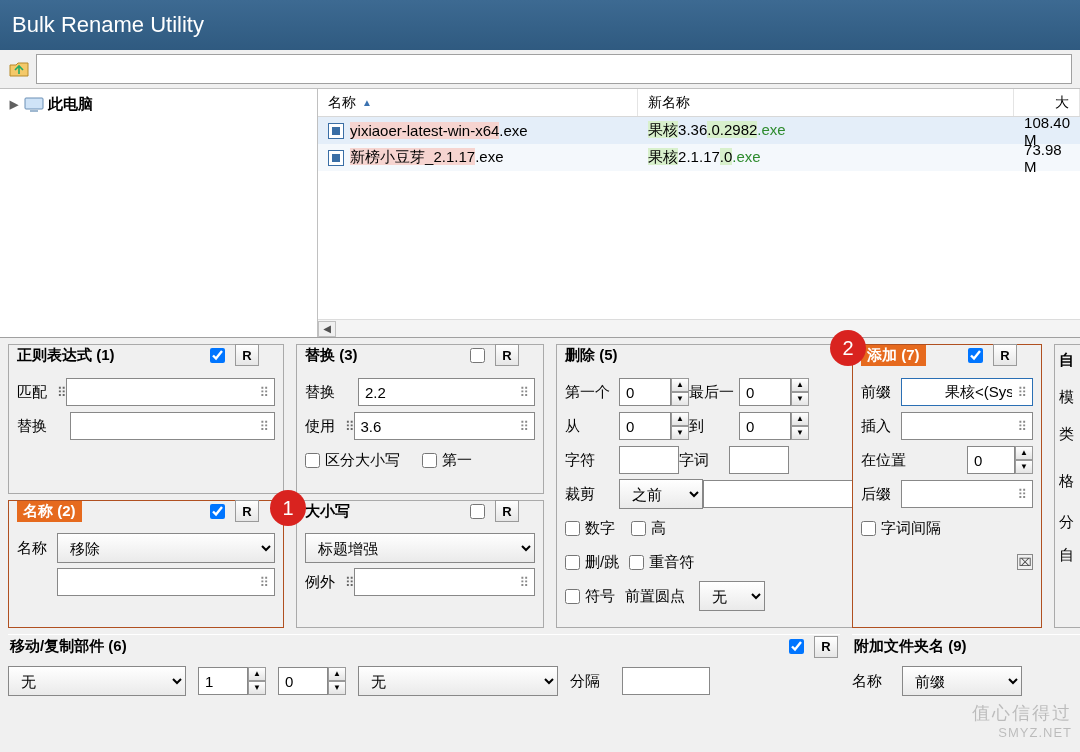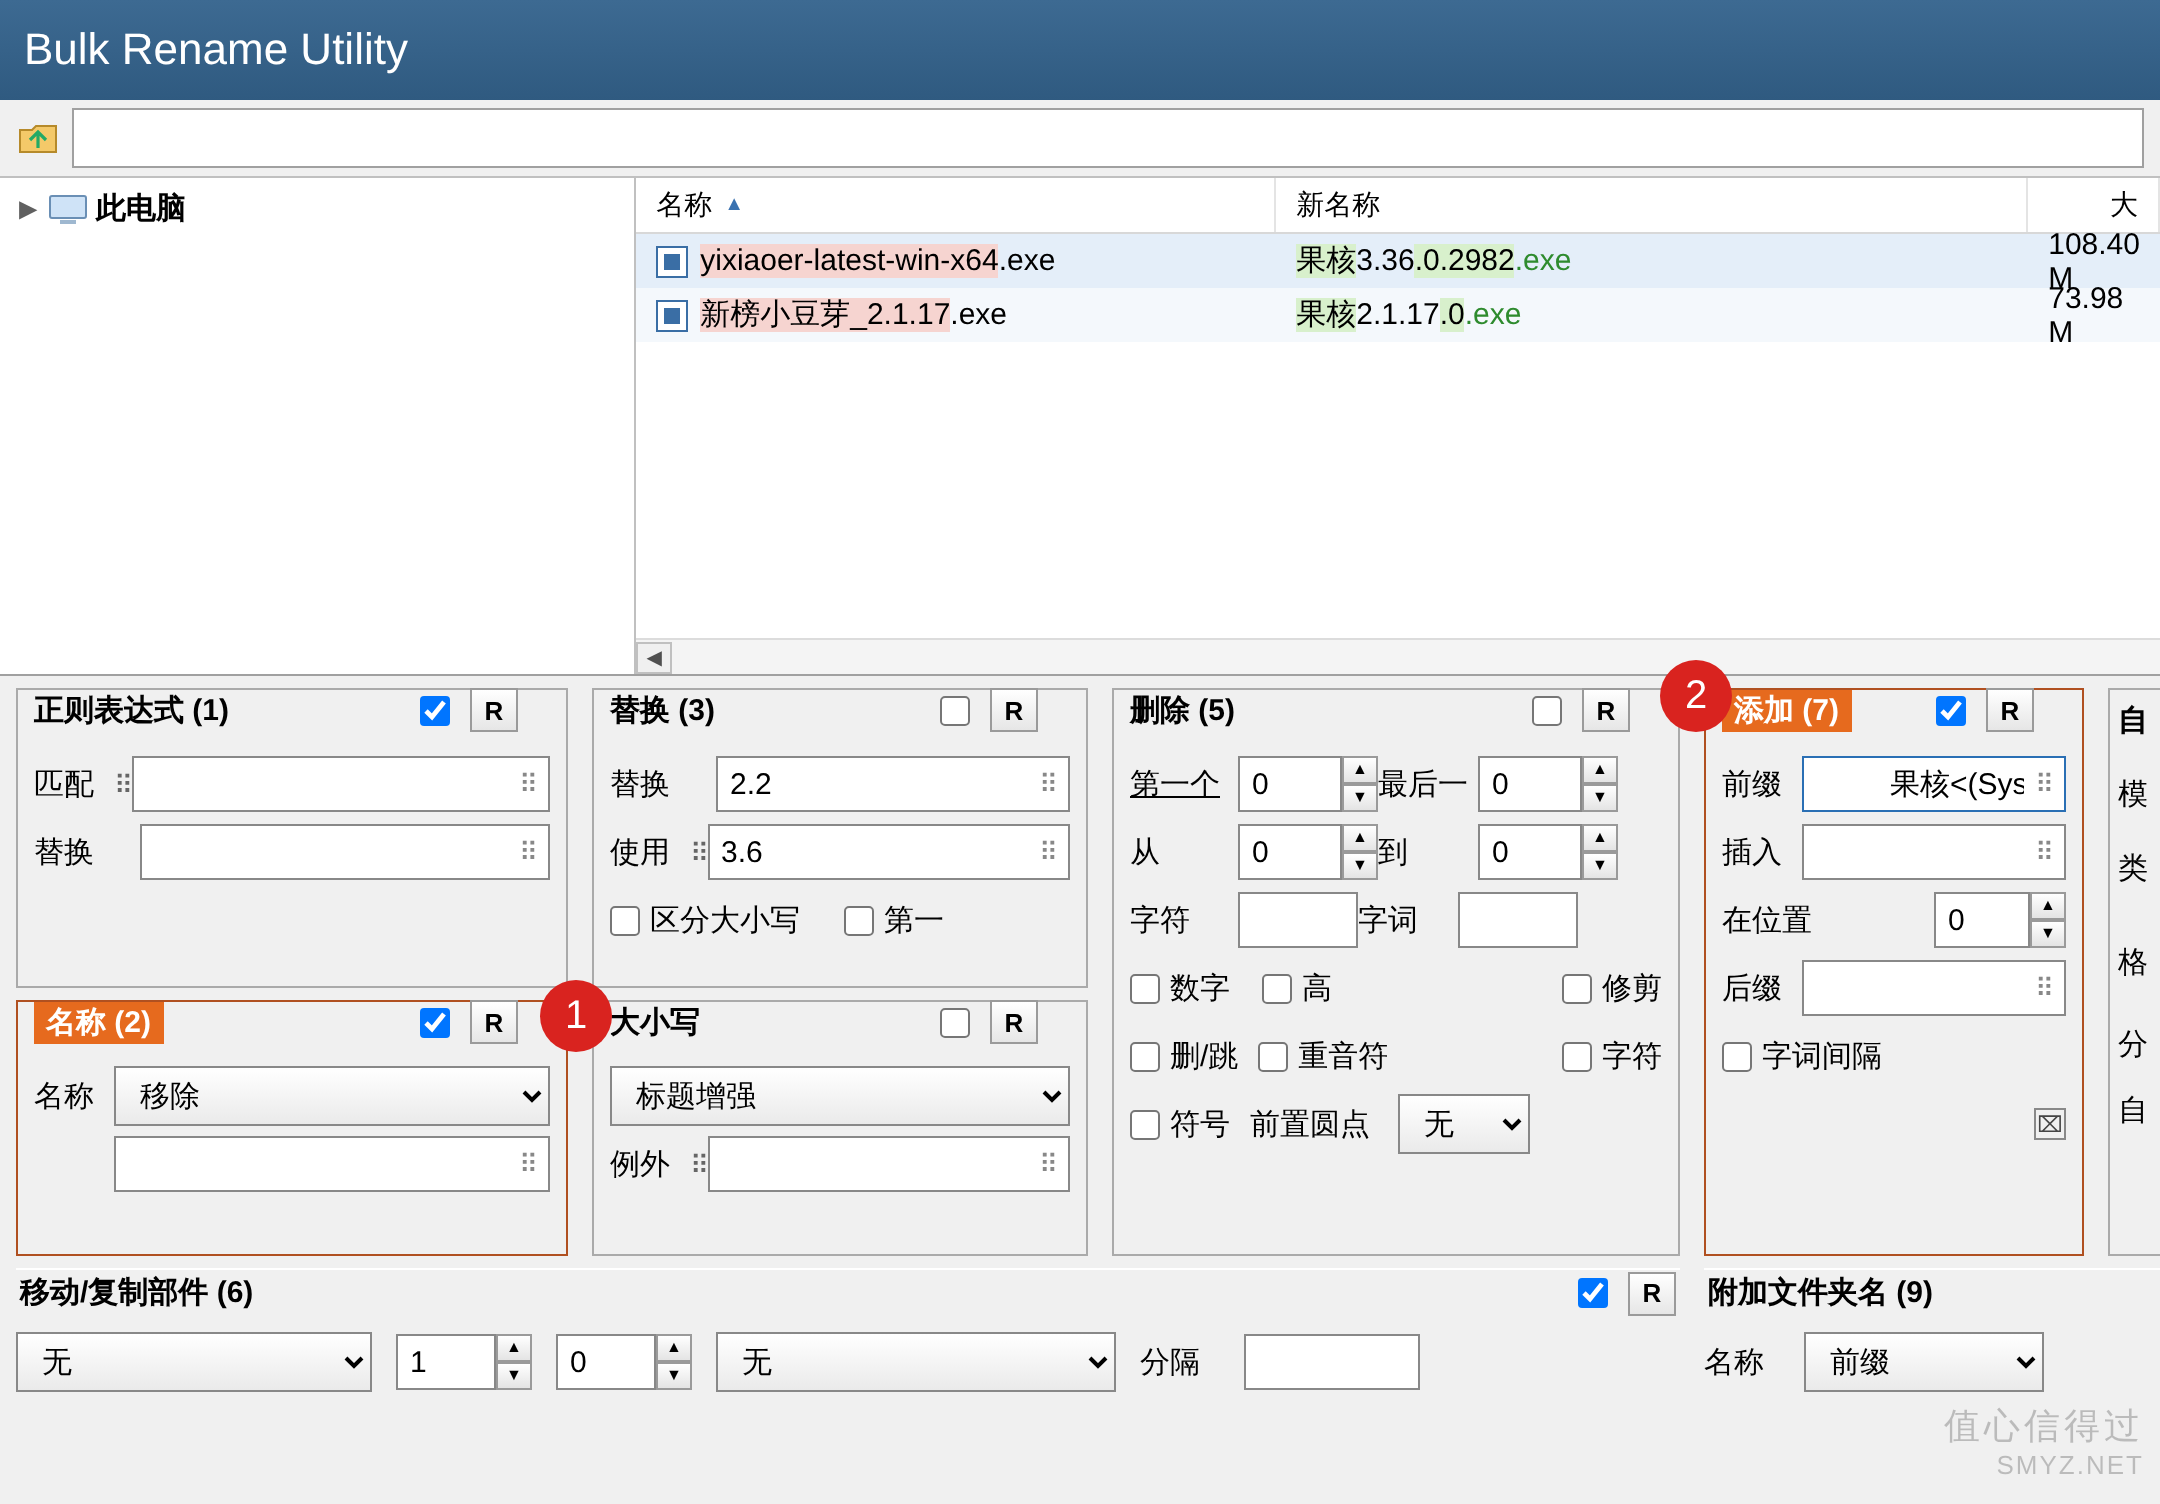--- a/index.html
+++ b/index.html
@@ -237,21 +237,21 @@
   </fieldset>
 
   <fieldset class="grp" style="left:556px; top:6px; width:284px; height:284px;">
     <legend>
       <span class="lgtitle">删除 (5)</span>
         <span class="sp"></span>
       <input type="checkbox" style="">
       <span class="r-btn">R</span>
     </legend>
     <div class="line">
-      <span class="lbl" style="min-width:54px;text-decoration:underline;">第一个</span>
+      <span class="lbl" style="min-width:54px;">第一个</span>
       <span class="spinwrap">
           <input class="txt" value="0" style="">
           <span class="spinbtns">
             <button>▲</button>
             <button>▼</button>
           </span>
         </span>
       <span class="lbl" style="min-width:50px;">最后一</span>
       <span class="spinwrap">
           <input class="txt" value="0" style="">
@@ -277,20 +277,25 @@
             <button>▲</button>
             <button>▼</button>
           </span>
         </span>
     </div>
     <div class="line">
       <span class="lbl" style="min-width:54px;">字符</span>
       <input class="txt" style="width: 60px;">
       <span class="lbl" style="min-width:50px;">字词</span>
       <input class="txt" style="width: 60px;">
+    </div>
+    <div class="line">
+      <span class="lbl" style="min-width:54px;">裁剪</span>
+      <select class="sel" style="width:84px;"><option>之前</option></select>
+      <input class="txt" style="flex: 1 1 0%;">
     </div>
     <div class="line" style="gap:16px;">
       <label class="cb">
           <input type="checkbox" style="">
           <span>数字</span>
         </label>
       <label class="cb">
           <input type="checkbox" style="">
           <span>高</span>
         </label>

